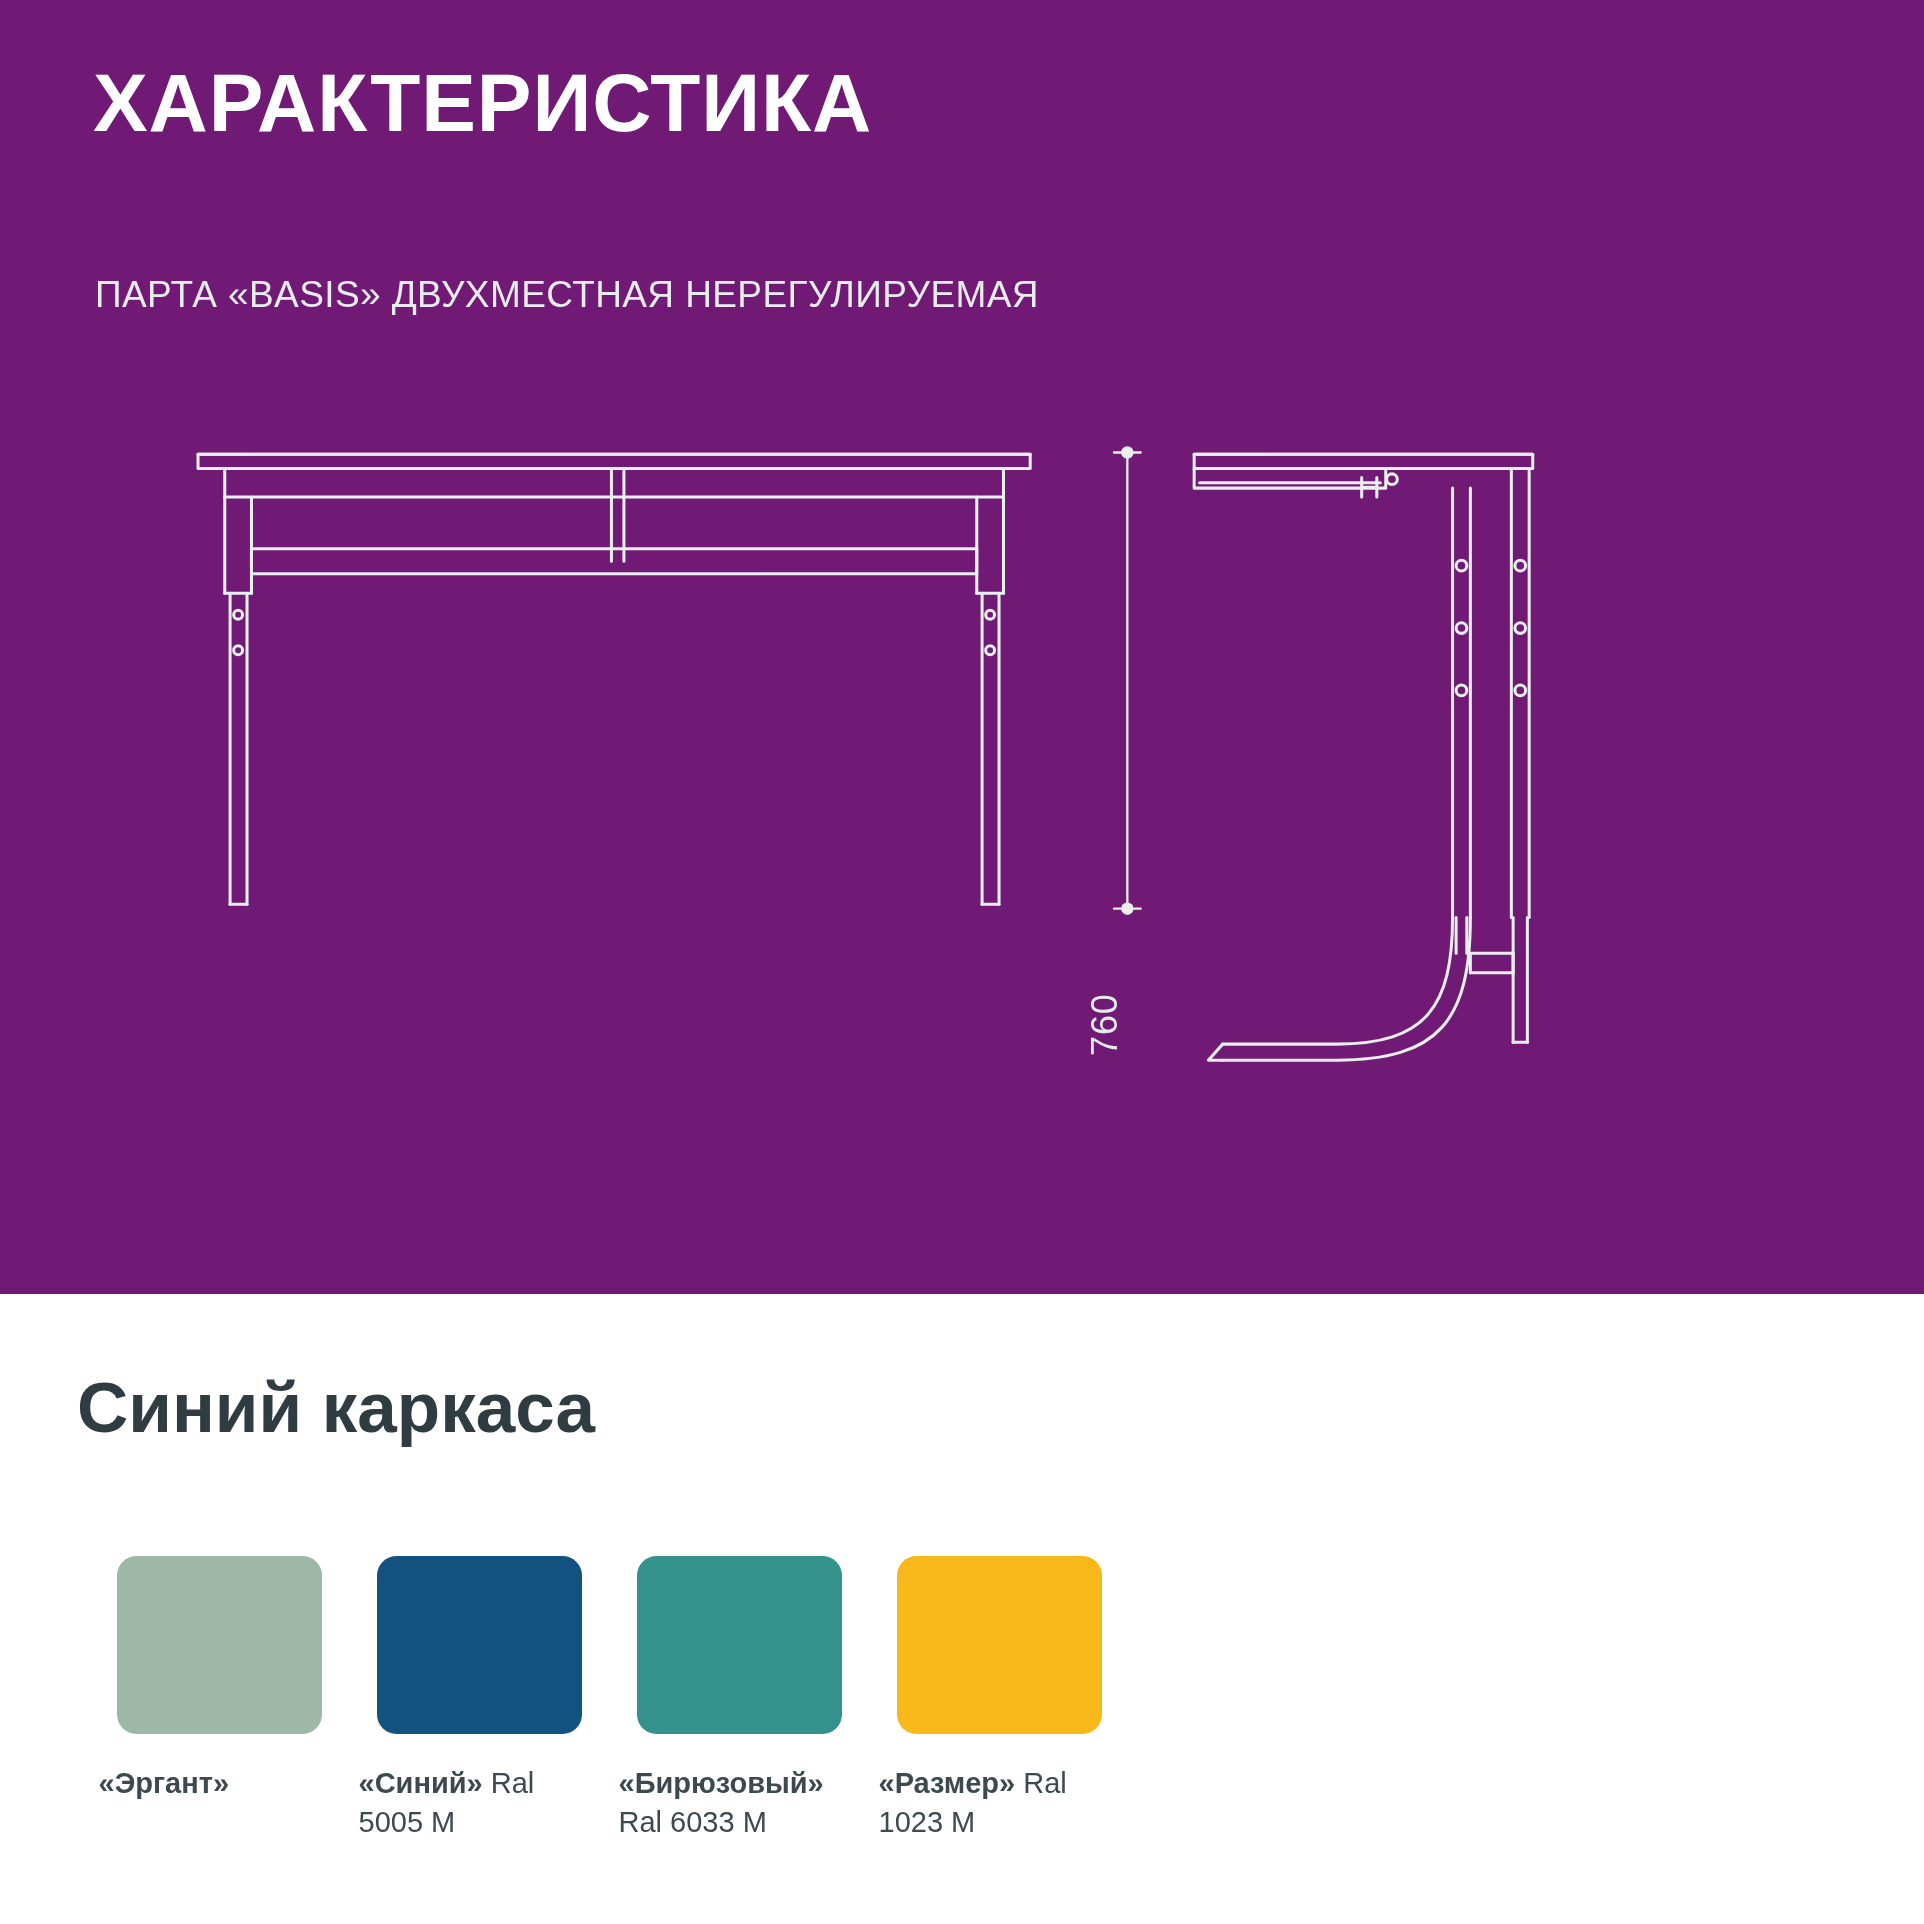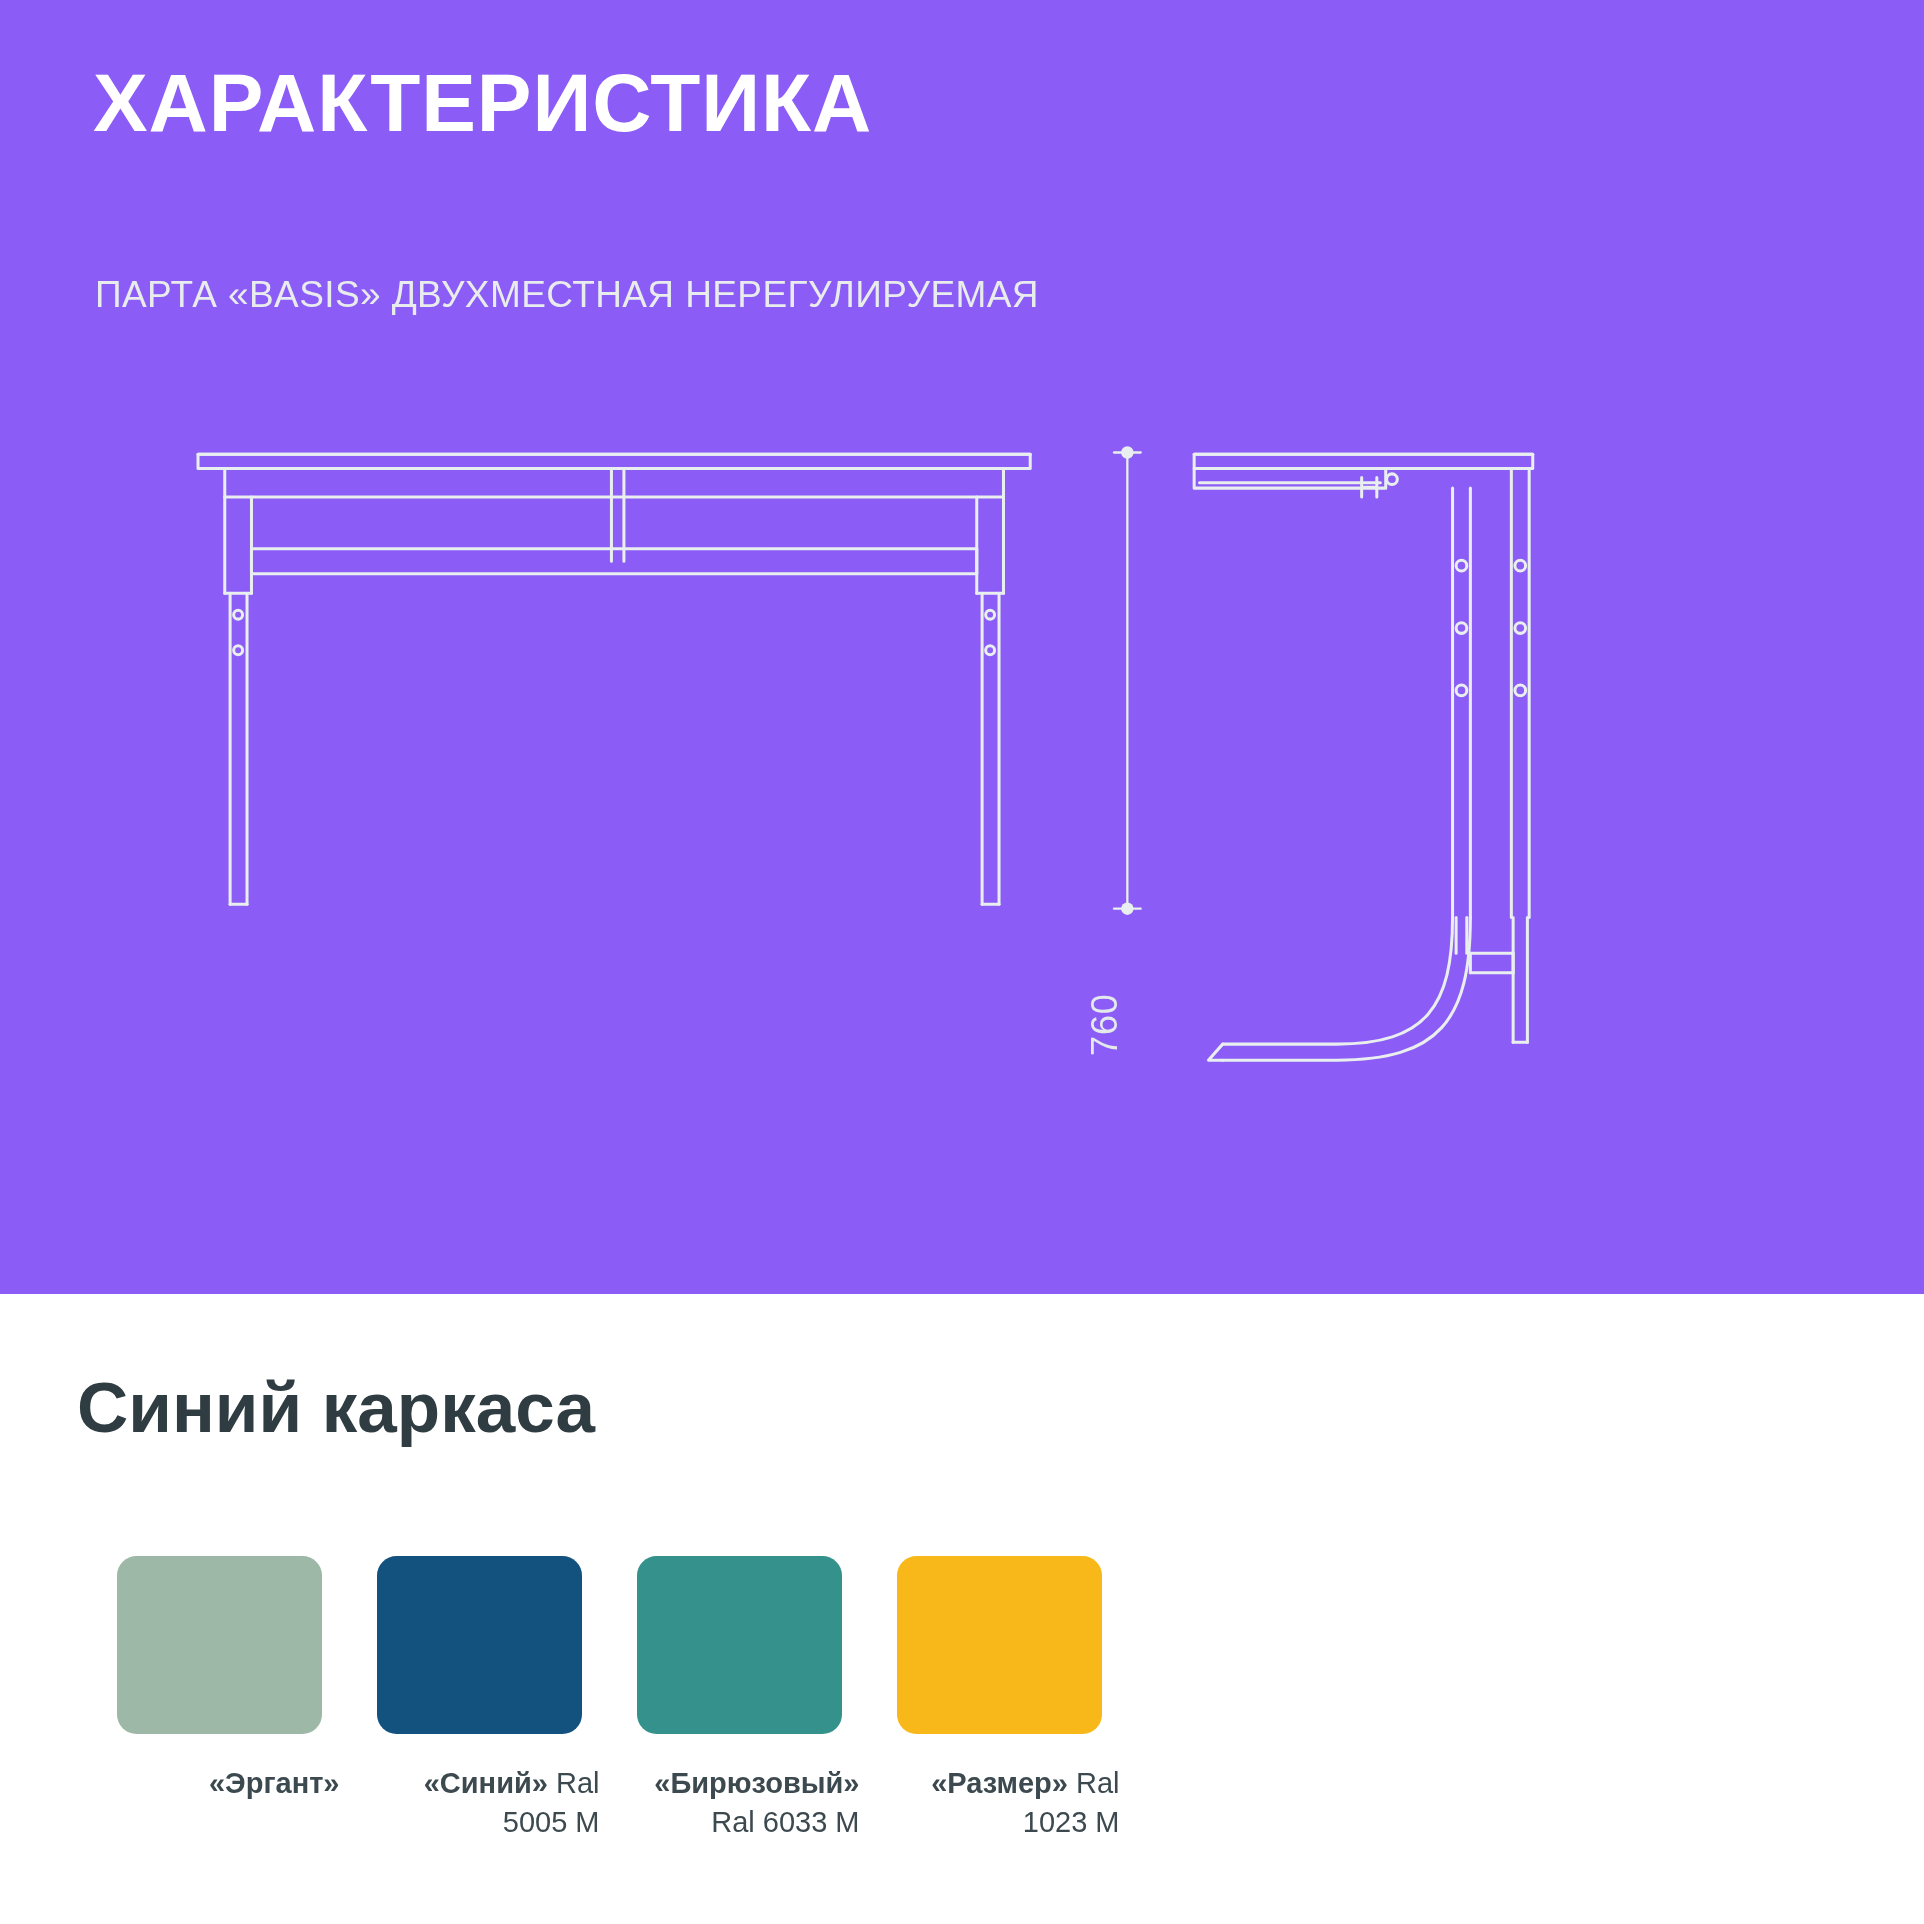--- a/index.html
+++ b/index.html
@@ -106,34 +106,34 @@
   }
   .swatch {
     width: 205px;
     height: 178px;
     border-radius: 19.6px;
   }
   .swatch.outline { border: 1.8px solid #e3e7e8; }
   .swatch-caption {
     margin-top: 30px;
     width: 241px;
-    text-align: right;
+    text-align: left;
     font-size: 29px;
     color: #3c4a50;
     line-height: 1.35;
   }
   .swatch-caption b { font-weight: bold; }
   .swatch-caption .ral { font-weight: normal; }
 </style>
 </head>
 <body>
 
 <div class="page">
 
-  <section class="spec-panel" style="background: #8b5cf6;">
+  <section class="spec-panel" style="background: #701a75;">
 
     <h1 class="spec-title">ХАРАКТЕРИСТИКА</h1>
     <h2 class="spec-subtitle">ПАРТА «BASIS» ДВУХМЕСТНАЯ НЕРЕГУЛИРУЕМАЯ</h2>
 
     <div class="drawing">
 
       <svg class="lineart" width="1925" height="891" viewBox="0 0 2160 1000">
         <g fill="none" stroke="#e9eeef" stroke-width="3.4" stroke-linecap="round" stroke-linejoin="round">
 
           <path d="M222 80 L1156 80 L1156 96 L222 96 Z"></path>

